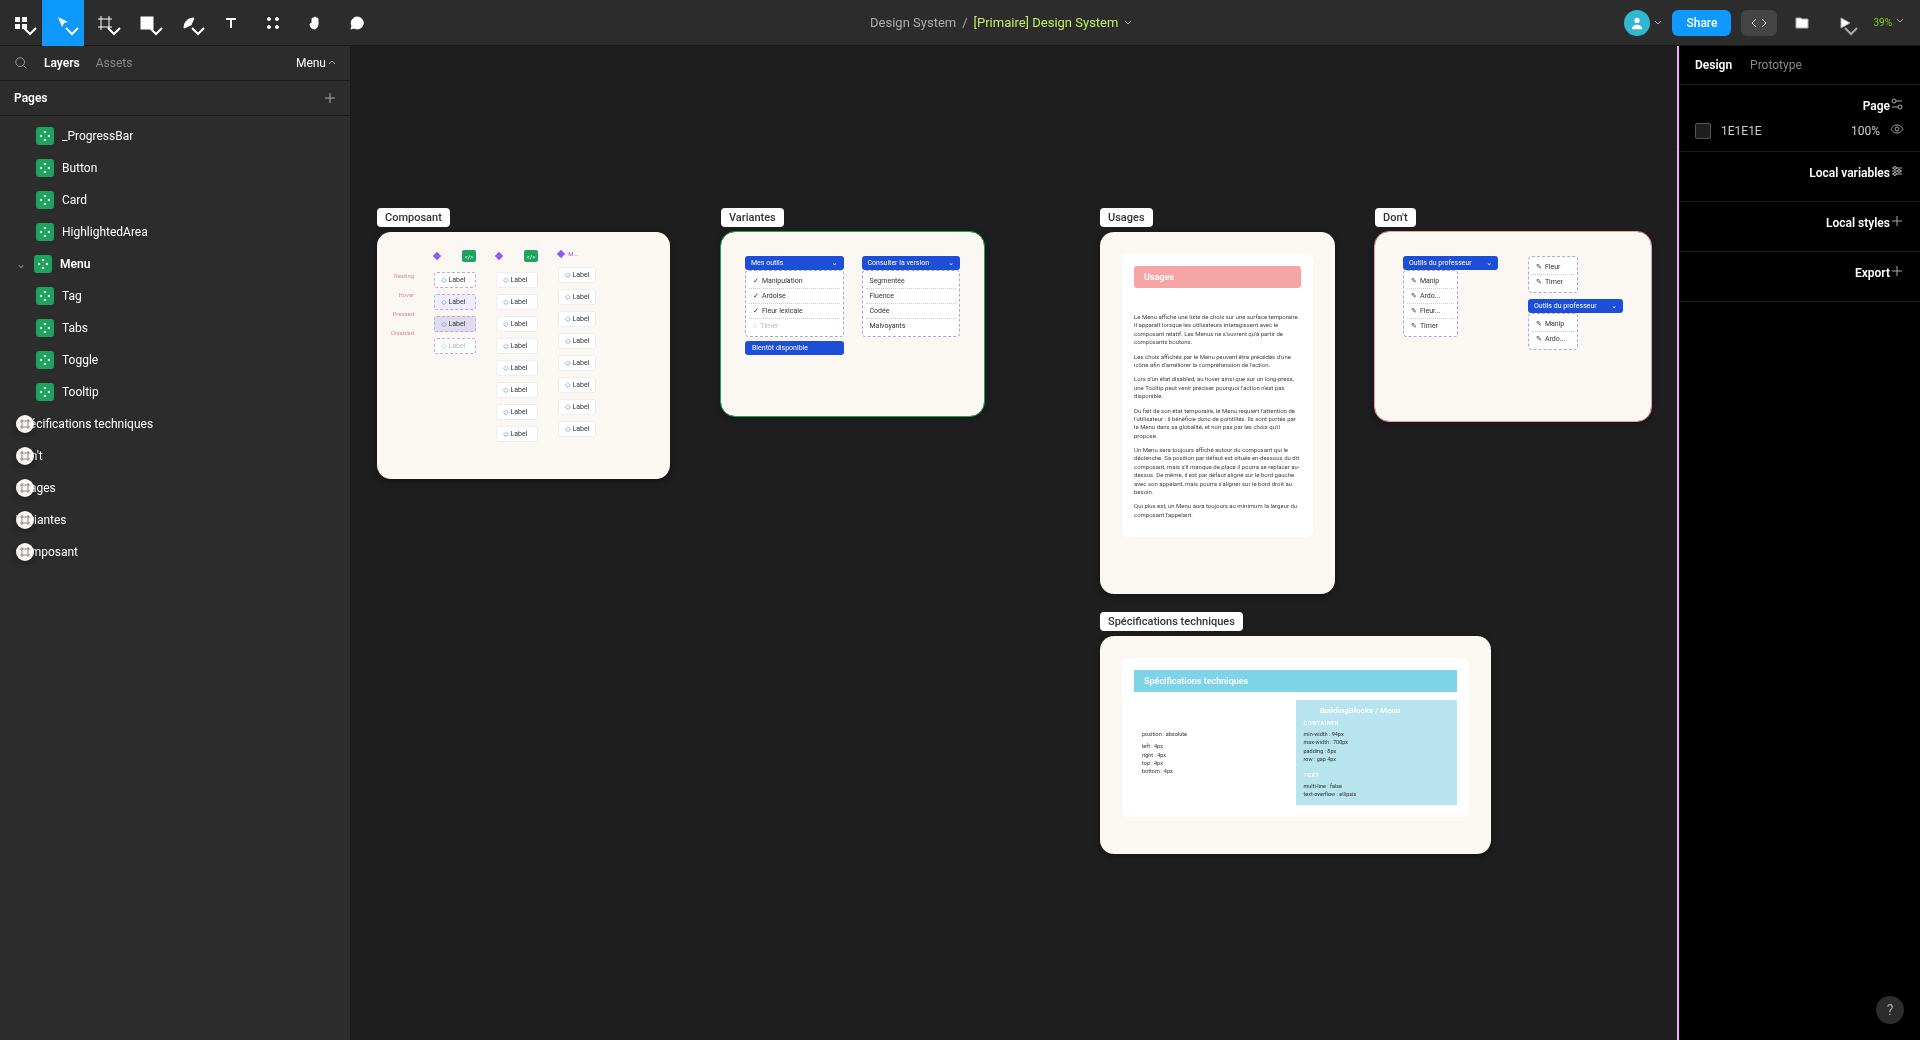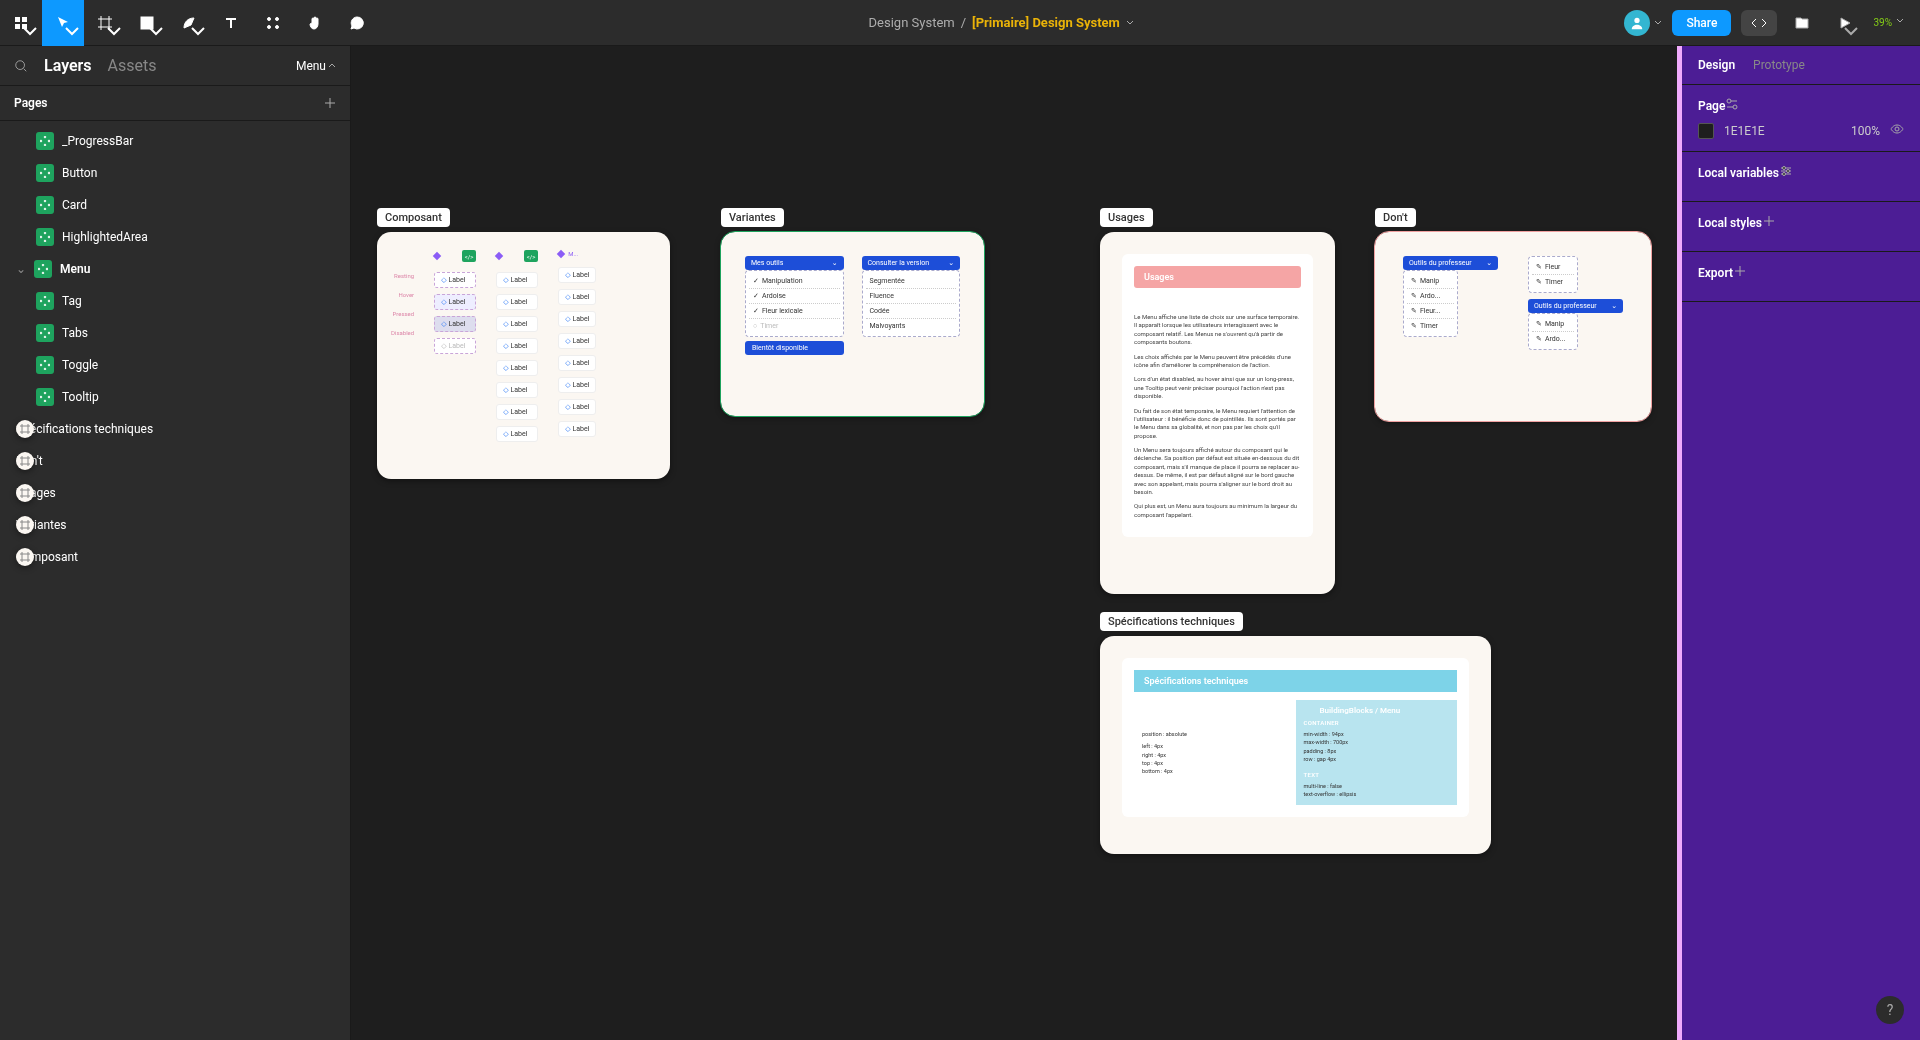--- a/index.html
+++ b/index.html
@@ -8,59 +8,59 @@
 
 .toolbar { height: 46px; background: #2c2c2c; display: flex; align-items: center; justify-content: space-between; border-bottom: 1px solid #1a1a1a; }
 .toolbar-left { display: flex; align-items: center; height: 100%; }
 .tool-btn { width: 42px; height: 46px; display: flex; align-items: center; justify-content: center; cursor: pointer; position: relative; }
 .tool-btn.active { background: #0d99ff; }
 .tool-btn svg { width: 16px; height: 16px; fill: #fff; }
 .tool-chevron { position: absolute; right: 4px; bottom: 6px; width: 6px; height: 6px; }
 .toolbar-center { display: flex; align-items: center; gap: 6px; font-size: 13px; }
 .crumb-parent { color: #adadad; }
 .crumb-sep { color: #adadad; }
-.crumb-current { color: #eab308; font-weight: 700; }
+.crumb-current { color: #bef264; font-weight: 400; }
 .toolbar-right { display: flex; align-items: center; gap: 10px; padding-right: 16px; }
 .avatar { width: 26px; height: 26px; border-radius: 50%; background: #33b6d1; display: flex; align-items: center; justify-content: center; font-size: 11px; font-weight: 600; }
 .avatar-wrap { display: flex; align-items: center; gap: 4px; }
 .share-btn { background: #0d99ff; color: #fff; padding: 6px 14px; border-radius: 6px; font-size: 12px; font-weight: 500; cursor: pointer; }
 .dev-btn { background: #444; padding: 6px 10px; border-radius: 6px; display: flex; align-items: center; justify-content: center; }
 .zoom { color: #84cc16; font-size: 10px; display: flex; align-items: flex-start; gap: 4px; }
 
 
 .layout { display: flex; height: calc(100% - 46px); }
 .left-panel { width: 351px; background: #2c2c2c; border-right: 1px solid #1a1a1a; display: flex; flex-direction: column; }
 .canvas { flex: 1; background: #1e1e1e; position: relative; overflow: hidden; }
-.right-panel { width: 243px; background: #4c1d95; border-left: 5px solid #f0abfc; }
+.right-panel { width: 243px; background: #000000; border-left: 2px solid #f0abfc; }
 
 
 .panel-tabs { display: flex; align-items: center; padding: 10px 14px; gap: 16px; }
 .panel-tabs .search-ico { width: 14px; height: 14px; }
-.panel-tabs .tab { font-size: 16px; cursor: pointer; }
+.panel-tabs .tab { font-size: 12px; cursor: pointer; }
 .panel-tabs .tab.active { font-weight: 600; color: #fff; }
 .panel-tabs .tab.inactive { color: #888; }
 .panel-tabs .menu-label { margin-left: auto; color: #fff; font-size: 12px; display: flex; align-items: center; gap: 2px; }
 .pages-header { display: flex; align-items: center; justify-content: space-between; padding: 10px 14px; border-top: 1px solid #1a1a1a; border-bottom: 1px solid #1a1a1a; }
 .pages-header span { font-size: 12px; font-weight: 600; }
 .layer-tree { padding: 4px 0; overflow-y: auto; }
 .layer-row { display: flex; align-items: center; height: 32px; padding: 0 14px; gap: 8px; font-size: 12px; cursor: pointer; }
 .layer-indent1 { padding-left: 36px; }
 .layer-indent-page { padding-left: 16px; }
 .layer-icon { width: 18px; height: 18px; border-radius: 3px; display: flex; align-items: center; justify-content: center; flex-shrink: 0; }
 .layer-icon.component { background: #1ea35e; }
 .layer-icon.component svg { width: 10px; height: 10px; fill: #fff; }
 .layer-icon.frame svg { width: 12px; height: 12px; stroke: #888; fill: none; }
 .layer-row .expand { width: 10px; color: #888; flex-shrink: 0; }
 
 
 .rp-tabs { display: flex; gap: 18px; padding: 12px 16px; border-bottom: 1px solid #1a1a1a; font-size: 12px; }
 .rp-tabs .active { font-weight: 600; }
 .rp-tabs .inactive { color: #888; }
 .rp-section { padding: 12px 16px; border-bottom: 1px solid #1a1a1a; }
-.rp-section-title { font-size: 12px; font-weight: 600; margin-bottom: 8px; display: flex; justify-content: flex-start; align-items: center; }
+.rp-section-title { font-size: 12px; font-weight: 600; margin-bottom: 8px; display: flex; justify-content: flex-end; align-items: center; }
 .rp-row { display: flex; align-items: center; gap: 10px; font-size: 12px; color: #ccc; }
 .color-swatch { width: 16px; height: 16px; background: #1e1e1e; border: 1px solid #555; border-radius: 2px; }
 .rp-row .val { margin-left: auto; }
 .eye svg, .plus svg, .sliders svg { width: 14px; height: 14px; }
 
 
 .frame { position: absolute; background: #fbf7f2; border-radius: 14px; box-shadow: 0 2px 6px rgba(0,0,0,0.4); }
 .frame-label { position: absolute; top: -24px; left: 0; background: #fff; color: #333; font-size: 11px; padding: 3px 8px; border-radius: 4px; font-weight: 500; }
 .frame.selected { outline: 1px solid #1ea35e; }
 .frame.red { outline: 1px solid #f0a0a0; }

